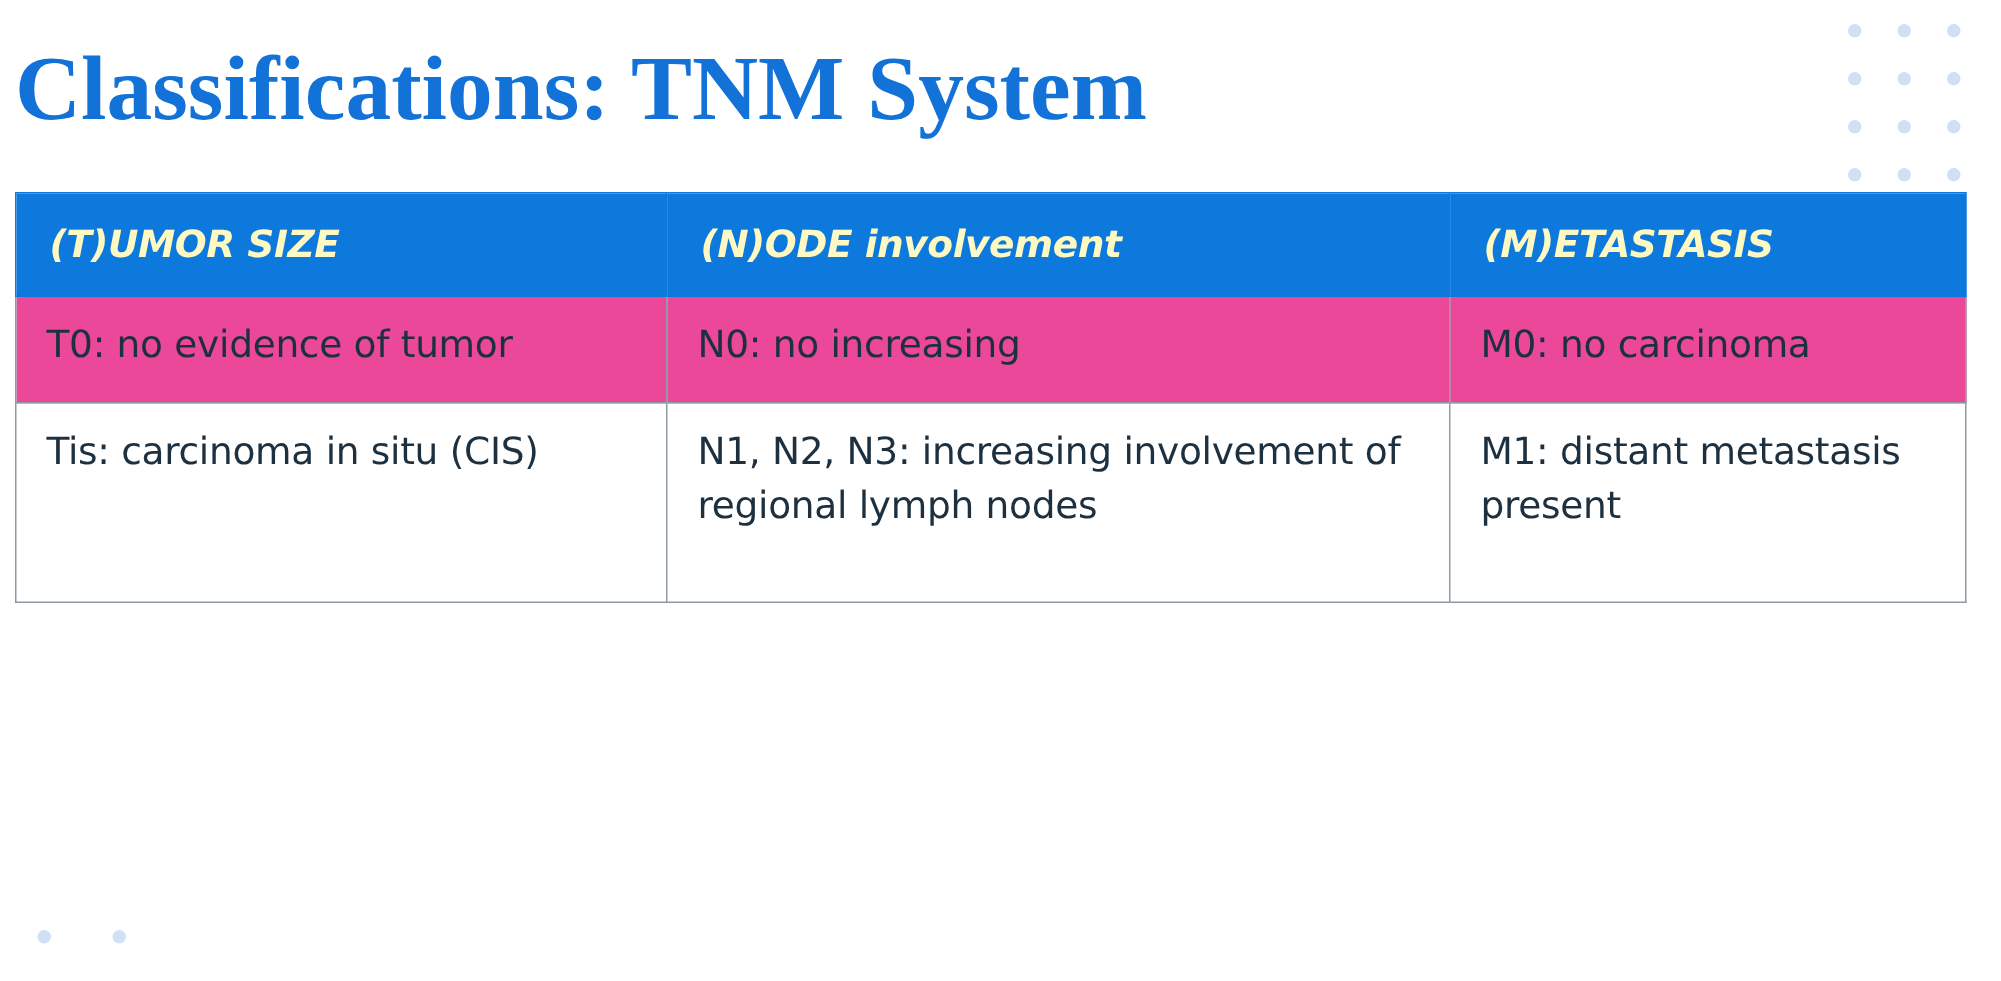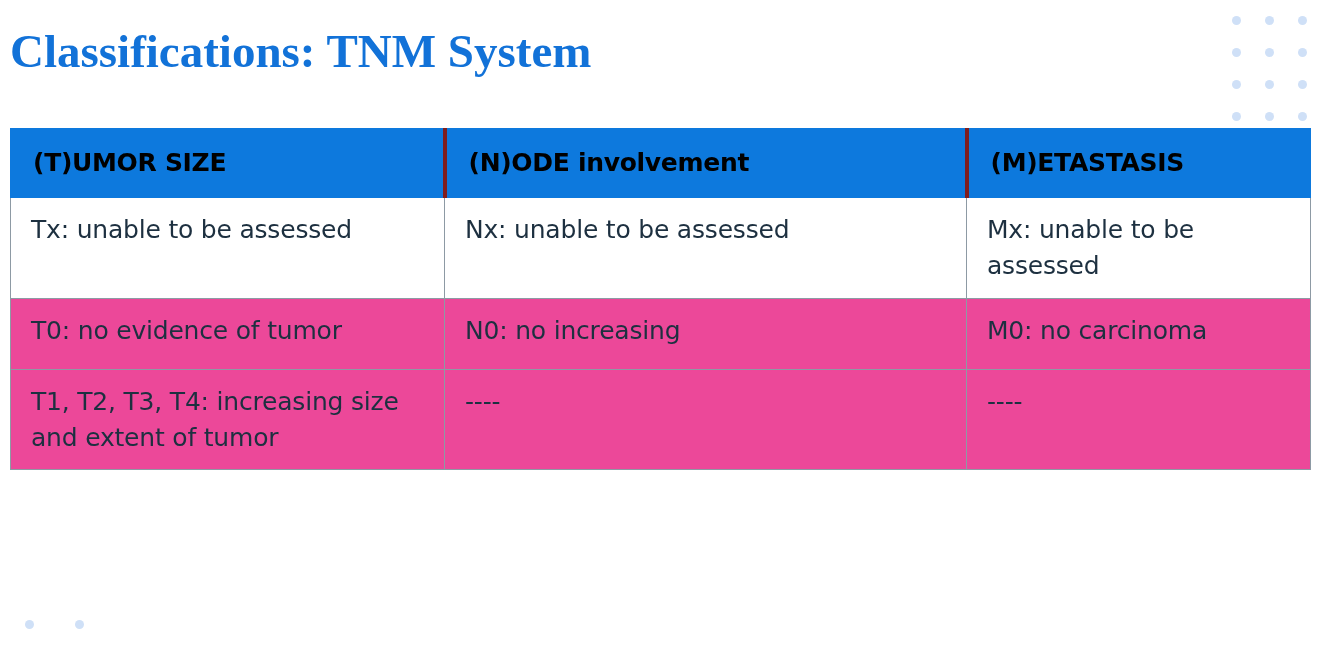--- a/index.html
+++ b/index.html
@@ -40,21 +40,21 @@
     height: 50px;
   }
 
   
   .slide-title {
     position: absolute;
     left: 10px;
     top: 26px;
     font-family: "Liberation Serif", "DejaVu Serif", serif;
     font-weight: bold;
-    font-size: 47px;
+    font-size: 61px;
     line-height: 1.1;
     color: #1272d8;
     letter-spacing: 0px;
     white-space: nowrap;
   }
 
   
   .tnm-table {
     position: absolute;
     left: 10px;
@@ -69,31 +69,32 @@
 
   .tnm-table th,
   .tnm-table td {
     border: 1px solid #8d9aa4;
     vertical-align: top;
     text-align: left;
   }
 
   .tnm-table thead th {
     background: #0d79dd;
-    color: #000000;
+    color: #fef9c3;
     font-family: "DejaVu Sans", "Liberation Sans", sans-serif;
     font-weight: bold;
     font-size: 25px;
     letter-spacing: -0.3px;
     padding: 19px 0 20px 22px;
     border-color: #0d79dd;
     vertical-align: middle;
+    font-style: italic;
   }
   .tnm-table thead th.col-div {
-    border-left: 4px solid #7f1d1d;
+    border-left: 1px solid #7f1d1d;
   }
 
   .tnm-table tbody td {
     font-family: "DejaVu Sans", "Liberation Sans", sans-serif;
     font-size: 25px;
     line-height: 1.42;
     color: #1d3040;
     padding: 14px 14px 14px 20px;
     letter-spacing: -0.2px;
   }
@@ -132,34 +133,29 @@
       <col class="c3">
   </colgroup>
   <thead>
     <tr>
       <th>(T)UMOR SIZE</th>
       <th class="col-div">(N)ODE involvement</th>
       <th class="col-div">(M)ETASTASIS</th>
     </tr>
   </thead>
   <tbody>
-    <tr class="row-odd r0">
-      <td>Tx: unable to be assessed</td>
-      <td>Nx: unable to be assessed</td>
-      <td>Mx: unable to be assessed</td>
-    </tr>
     <tr class="row-even r1">
       <td>T0: no evidence of tumor</td>
       <td>N0: no increasing</td>
       <td>M0: no carcinoma</td>
     </tr>
-    <tr class="row-even r3">
-      <td>T1, T2, T3, T4: increasing size and extent of tumor</td>
-      <td>----</td>
-      <td>----</td>
+    <tr class="row-odd r2">
+      <td>Tis: carcinoma in situ (CIS)</td>
+      <td>N1, N2, N3: increasing involvement of regional lymph nodes</td>
+      <td>M1: distant metastasis present</td>
     </tr>
   </tbody>
 </table>
 
 <div class="dot-field" id="dots-bottom-left">
     <span class="dot" style="background: rgb(207, 224, 247); left: 25px; top: 16px;"></span>
     <span class="dot" style="background: rgb(207, 224, 247); left: 75px; top: 16px;"></span>
   </div>
 
 </body></html>

